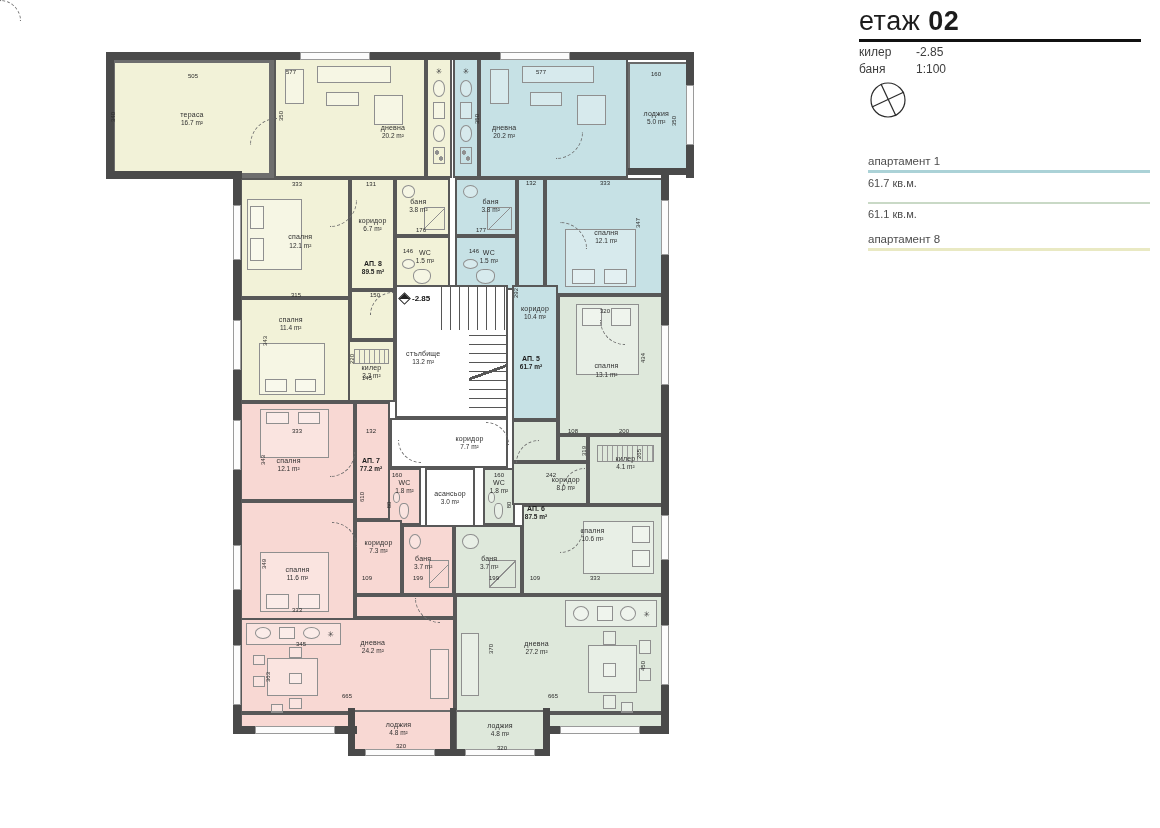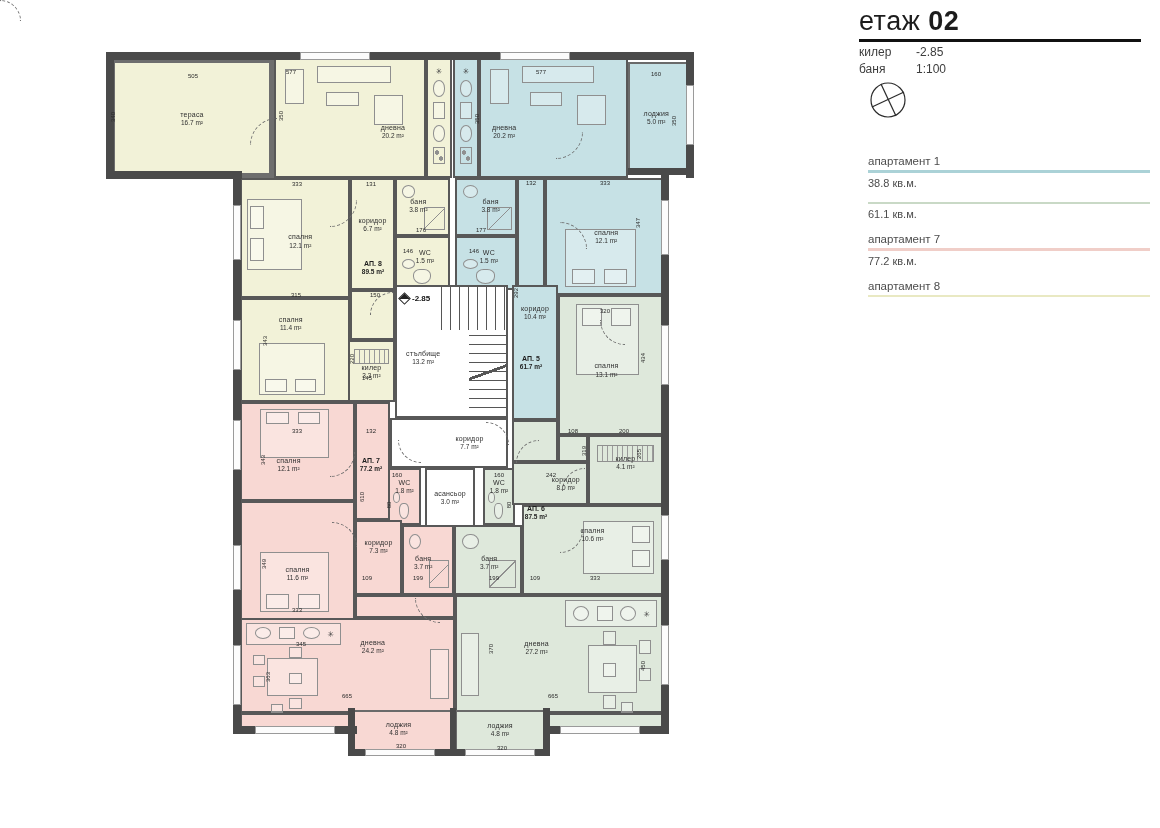--- a/index.html
+++ b/index.html
@@ -486,28 +486,23 @@
 <svg id="compass" width="40" height="40">
   <circle cx="19" cy="20" r="17" fill="none" stroke="#2b2b2b" stroke-width="1.2"></circle>
   <line x1="3" y1="27" x2="35" y2="12" stroke="#2b2b2b" stroke-width="1.2"></line>
   <line x1="12" y1="4" x2="27" y2="36" stroke="#2b2b2b" stroke-width="1.2"></line>
 </svg>
 
 <div id="legend">
     <div class="litem">
       <div class="lname">апартамент 1</div>
                  <div class="lrule" style="background:#abd2d7"></div>
-                 <div class="larea">38.8 кв.м.</div>
+                 <div class="larea">61.7 кв.м.</div>
     </div>
     <div class="litem">
                  <div class="lrule" style="background:#c9d9c6"></div>
                  <div class="larea">61.1 кв.м.</div>
     </div>
     <div class="litem">
-      <div class="lname">апартамент 7</div>
-                 <div class="lrule" style="background:#f0cec8"></div>
-                 <div class="larea">77.2 кв.м.</div>
-    </div>
-    <div class="litem">
       <div class="lname">апартамент 8</div>
                  <div class="lrule" style="background:#e9e9c3"></div>
     </div>
   </div>
 
 </body></html>

